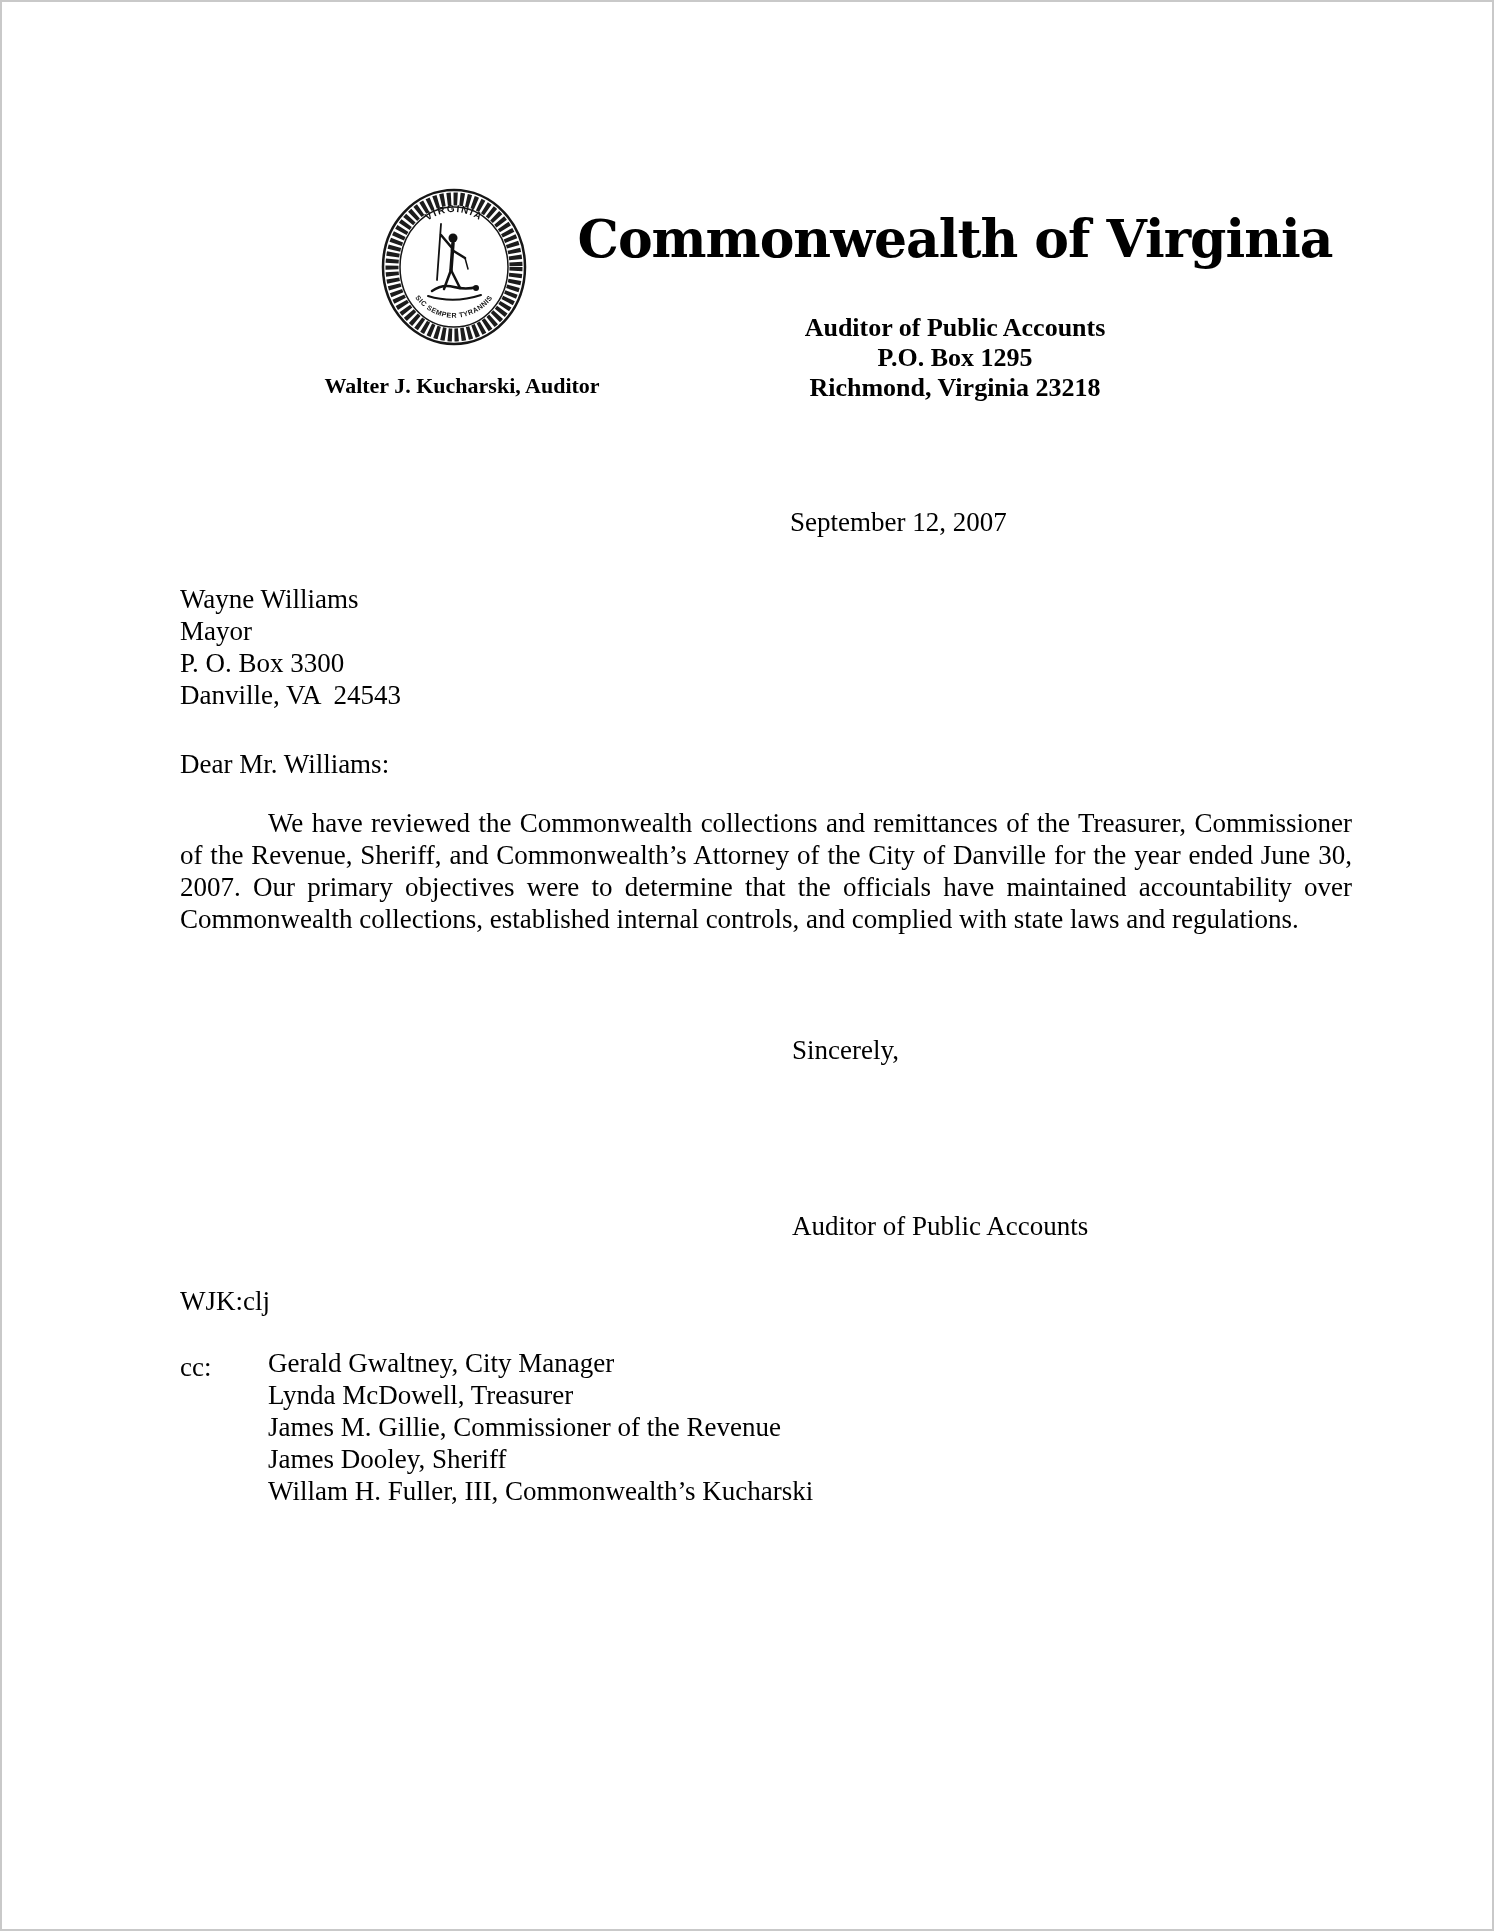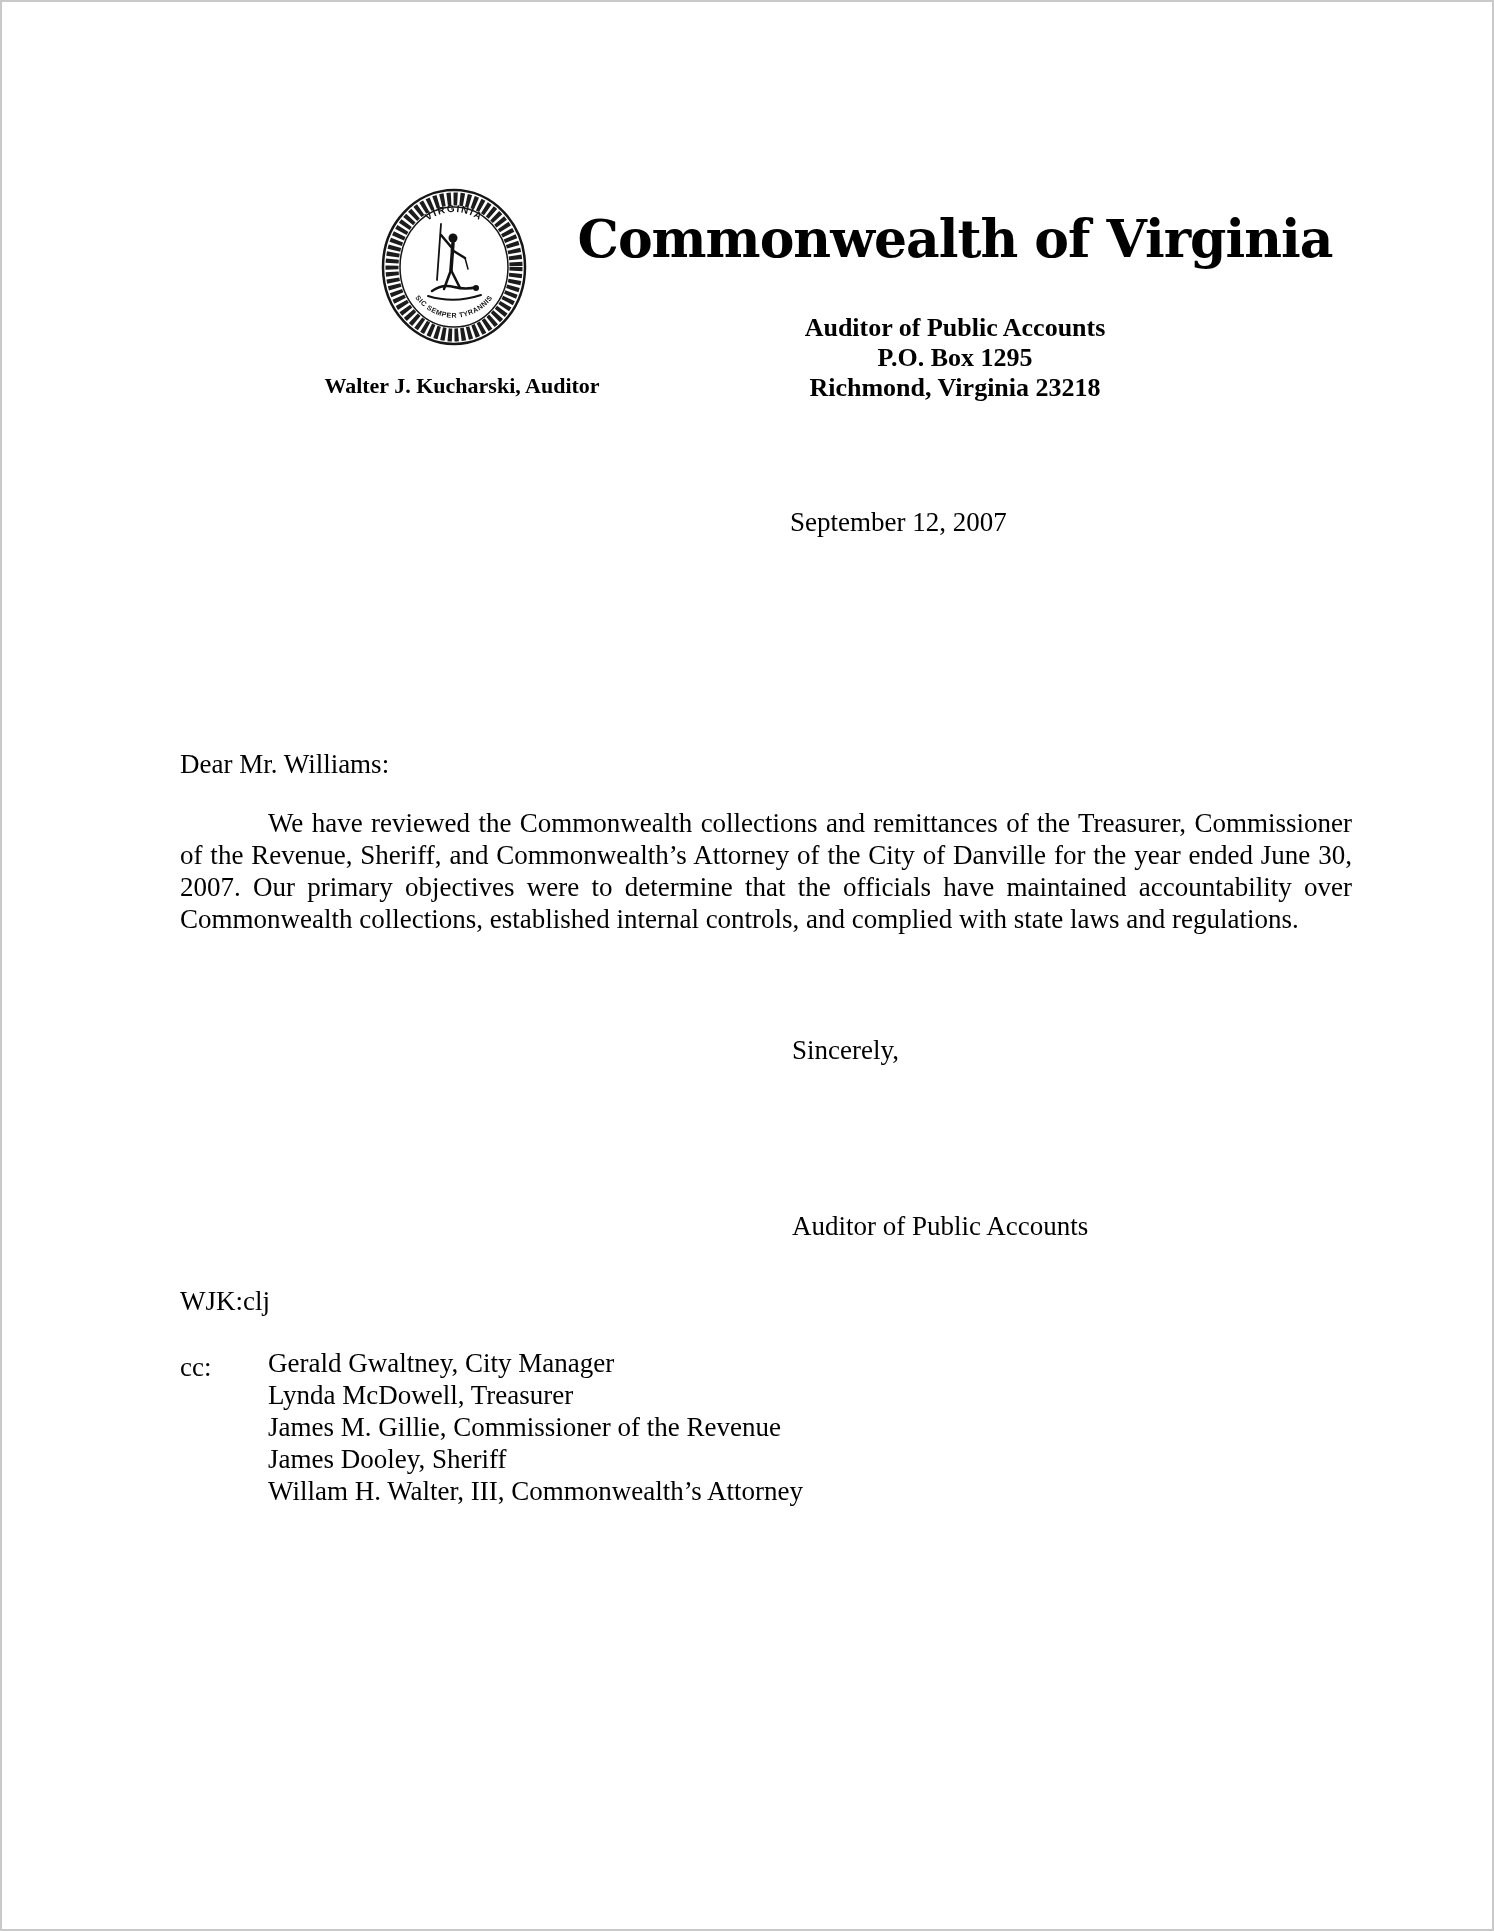--- a/index.html
+++ b/index.html
@@ -104,36 +104,42 @@
       <div>Auditor of Public Accounts</div>
       <div>P.O. Box 1295</div>
       <div>Richmond, Virginia 23218</div>
     </div>
 
     <div class="lh-auditor">Walter J. Kucharski, Auditor</div>
   </div>
 
   <div class="bodytext date-line">September 12, 2007</div>
 
+  <div class="bodytext recipient">
+    <div>Wayne Williams</div>
+    <div>Mayor</div>
+    <div>P. O. Box 3300</div>
+    <div>Danville, VA  24543</div>
+  </div>
 
   <div class="bodytext salutation">Dear Mr. Williams:</div>
 
   <div class="bodytext para1">We have reviewed the Commonwealth collections and remittances of the Treasurer, Commissioner of the Revenue, Sheriff, and Commonwealth’s Attorney of the City of Danville for the year ended June 30, 2007.  Our primary objectives were to determine that the officials have maintained accountability over Commonwealth collections, established internal controls, and complied with state laws and regulations.</div>
 
 
   <div class="bodytext sincerely">Sincerely,</div>
 
   <div class="bodytext sig-title">Auditor of Public Accounts</div>
 
   <div class="bodytext ref-init">WJK:clj</div>
 
   <div class="bodytext cc-block">
     <div class="cc-label">cc:</div>
     <div class="cc-names">
       <div>Gerald Gwaltney, City Manager</div>
       <div>Lynda McDowell, Treasurer</div>
       <div>James M. Gillie, Commissioner of the Revenue</div>
       <div>James Dooley, Sheriff</div>
-      <div>Willam H. Walter, III, Commonwealth’s Attorney</div>
+      <div>Willam H. Fuller, III, Commonwealth’s Kucharski</div>
     </div>
   </div>
 
 </div>
 
 </body></html>

